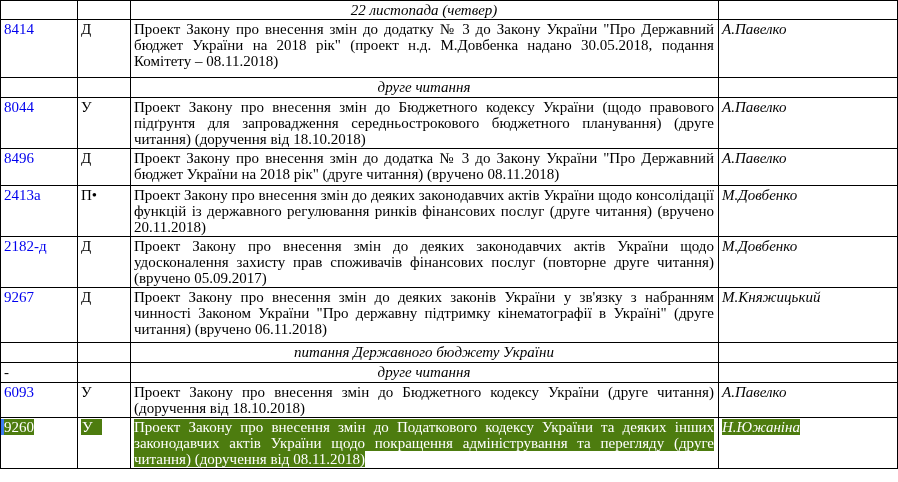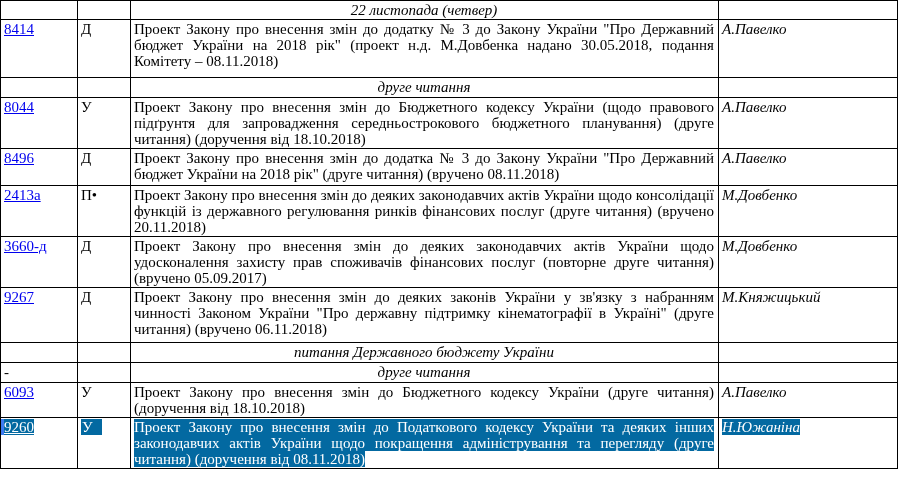--- a/index.html
+++ b/index.html
@@ -37,27 +37,26 @@
     text-align: center;
     font-style: italic;
     line-height: 17px;
     margin-left: 36px;
   }
   td.desc-cell { text-align: justify; }
   td.author-cell { font-style: italic; }
 
   a.bill-link {
     color: #0000ee;
-    text-decoration: underline;
     cursor: pointer;
   }
 
   
   .sel {
-    background: #0369a1;
+    background: #4d7c0f;
     color: #ffffff;
   }
   a.bill-link.sel { color: #ffffff; }
   .sel-left { box-shadow: -4px 0 0 #3d7bf0; }
   .sel-mark { padding: 0 9px 0 1px; }
 </style>
 </head>
 <body>
 
 <div class="page">
@@ -140,21 +139,21 @@
       <td class="desc-cell">
         <span>Проект Закону про внесення змін до деяких законодавчих актів України щодо консолідації функцій із державного регулювання ринків фінансових послуг (друге читання) (вручено 20.11.2018)</span>
       </td>
       <td class="author-cell">
         <span>М.Довбенко</span>
       </td>
     </tr>
 
     <tr style="height:50px">
       <td>
-        <a class="bill-link">3660-д</a>
+        <a class="bill-link">2182-д</a>
       </td>
       <td>
         <span>Д</span>
       </td>
       <td class="desc-cell">
         <span>Проект Закону про внесення змін до деяких законодавчих актів України щодо удосконалення захисту прав споживачів фінансових послуг (повторне друге читання) (вручено 05.09.2017)</span>
       </td>
       <td class="author-cell">
         <span>М.Довбенко</span>
       </td>

